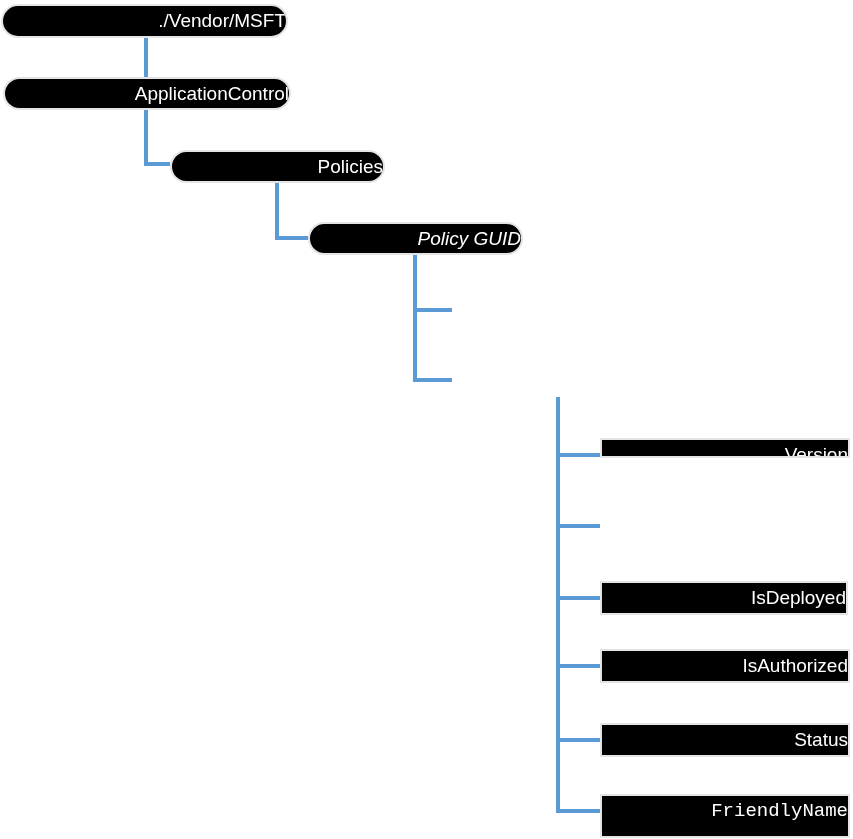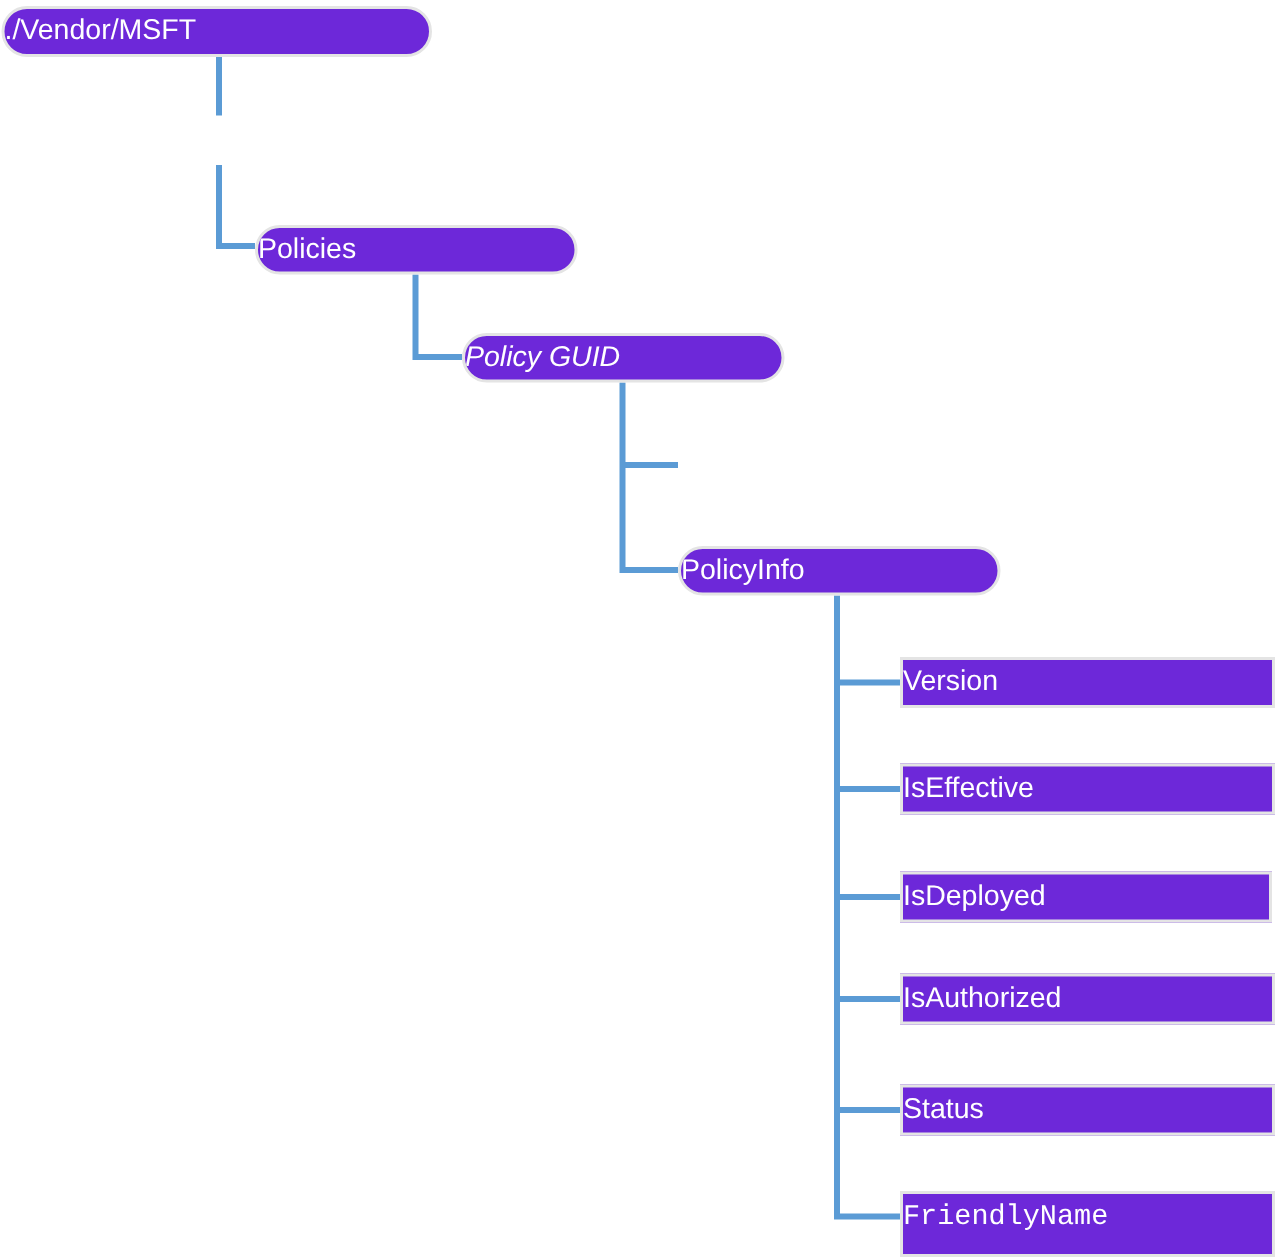--- a/index.html
+++ b/index.html
@@ -20,41 +20,41 @@
     left: 0;
     top: 0;
     width: 853px;
     height: 839px;
     z-index: 1;
   }
   .node {
     position: absolute;
     z-index: 2;
     box-sizing: border-box;
-    background: #6d28d9;
+    background: #000000;
     border: 2px solid #e4e4e4;
     color: #ffffff;
     font-size: 19px;
     line-height: 30px;
-    text-align: left;
+    text-align: right;
     white-space: nowrap;
     overflow: hidden;
   }
   .pill { border-radius: 17px; }
   .rect { border-radius: 0; }
   .italic { font-style: italic; }
 
   
   #n-vendor-msft        { left: 1px;   top: 4px;   width: 287px; height: 34px; }
   #n-application-control{ left: 3px;   top: 77px;  width: 288px; height: 33px; }
   #n-policies           { left: 170px; top: 150px; width: 215px; height: 33px; }
   #n-policy-guid        { left: 308px; top: 222px; width: 215px; height: 33px; }
   #n-policy             { left: 452px; top: 293px; width: 213px; height: 34px; }
   #n-policy-info        { left: 452px; top: 364px; width: 215px; height: 33px; }
-  #n-version            { left: 600px; top: 438px; width: 250px; height: 34px; }
+  #n-version            { left: 600px; top: 438px; width: 250px; height: 20px; }
   #n-is-effective       { left: 600px; top: 509px; width: 250px; height: 34px; }
   #n-is-deployed        { left: 600px; top: 581px; width: 248px; height: 34px; }
   #n-is-authorized      { left: 600px; top: 649px; width: 250px; height: 34px; }
   #n-status             { left: 600px; top: 723px; width: 250px; height: 34px; }
   #n-friendly-name      { left: 600px; top: 794px; width: 250px; height: 44px; font-family: Liberation Mono, monospace; }
 </style>
 </head>
 <body>
 
 <div id="canvas">
@@ -75,31 +75,30 @@
       <path d="M558,455 H600"></path>
       <path d="M558,526 H600"></path>
       <path d="M558,598 H600"></path>
       <path d="M558,666 H600"></path>
       <path d="M558,740 H600"></path>
     </g>
   </svg>
 
   <div id="n-vendor-msft" class="node pill">./Vendor/MSFT</div>
 
+  <div id="n-application-control" class="node pill">ApplicationControl</div>
 
   <div id="n-policies" class="node pill">Policies</div>
 
   <div id="n-policy-guid" class="node pill italic">Policy GUID</div>
 
 
-  <div id="n-policy-info" class="node pill">PolicyInfo</div>
 
   <div id="n-version" class="node rect">Version</div>
 
-  <div id="n-is-effective" class="node rect">IsEffective</div>
 
   <div id="n-is-deployed" class="node rect">IsDeployed</div>
 
   <div id="n-status" class="node rect">Status</div>
 
   <div id="n-is-authorized" class="node rect">IsAuthorized</div>
 
   <div id="n-friendly-name" class="node rect">FriendlyName</div>
 
 </div>

